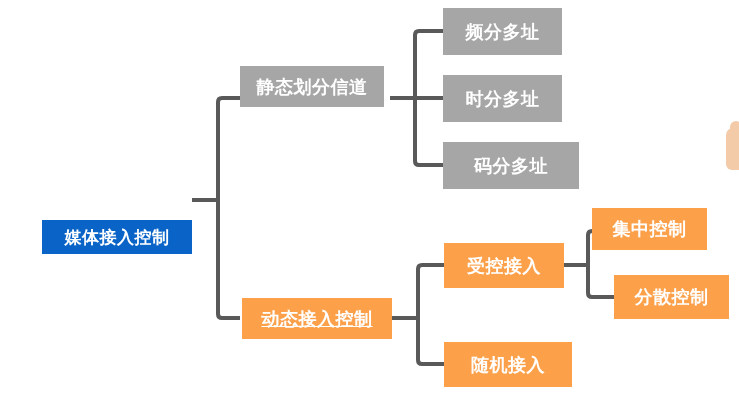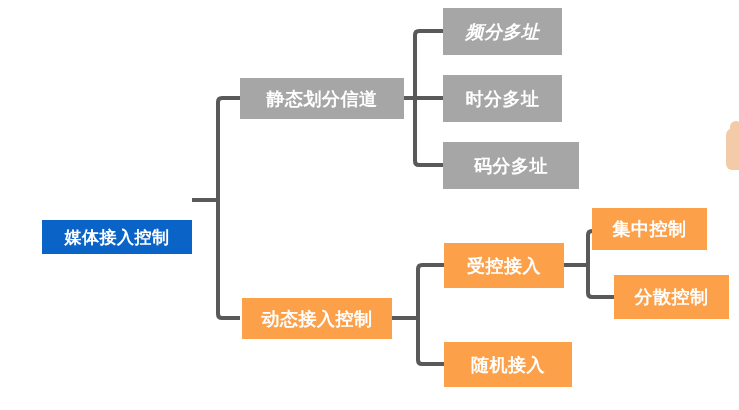--- a/index.html
+++ b/index.html
@@ -98,25 +98,25 @@
       <path d="M444,265 L422,265 Q418,265 418,269 L418,360 Q418,364 422,364 L444,364"></path>
 
       <path d="M564,265 L588,265"></path>
 
       <path d="M614,231 L592,231 Q588,231 588,235 L588,293 Q588,297 592,297 L614,297"></path>
     </g>
   </svg>
 
   <div class="node root" style="left:42px; top:183px; width:150px; height:34px;margin-top:37px;">媒体接入控制</div>
 
-  <div class="node gray" style="left:240px; top:78px; width:164px; height:41px;">静态划分信道</div>
+  <div class="node gray" style="left:240px; top:66px; width:144px; height:41px;">静态划分信道</div>
 
-  <div class="node orange" style="left:242px; top:298px; width:150px; height:41px;">动态接入控制</div>
+  <div class="node orange" style="left:242px; top:298px; width:150px; height:41px;text-decoration:underline;">动态接入控制</div>
 
-  <div class="node gray" style="left:443px; top:8px; width:119px; height:47px;font-style:italic;">频分多址</div>
+  <div class="node gray" style="left:443px; top:8px; width:119px; height:47px;">频分多址</div>
 
   <div class="node gray" style="left:443px; top:75px; width:119px; height:47px;">时分多址</div>
 
   <div class="node gray" style="left:443px; top:142px; width:136px; height:47px;">码分多址</div>
 
   <div class="node orange" style="left:444px; top:243px; width:120px; height:45px;">受控接入</div>
 
   <div class="node orange" style="left:444px; top:342px; width:128px; height:45px;">随机接入</div>
 
   <div class="node orange" style="left:592px; top:208px; width:115px; height:42px;">集中控制</div>

